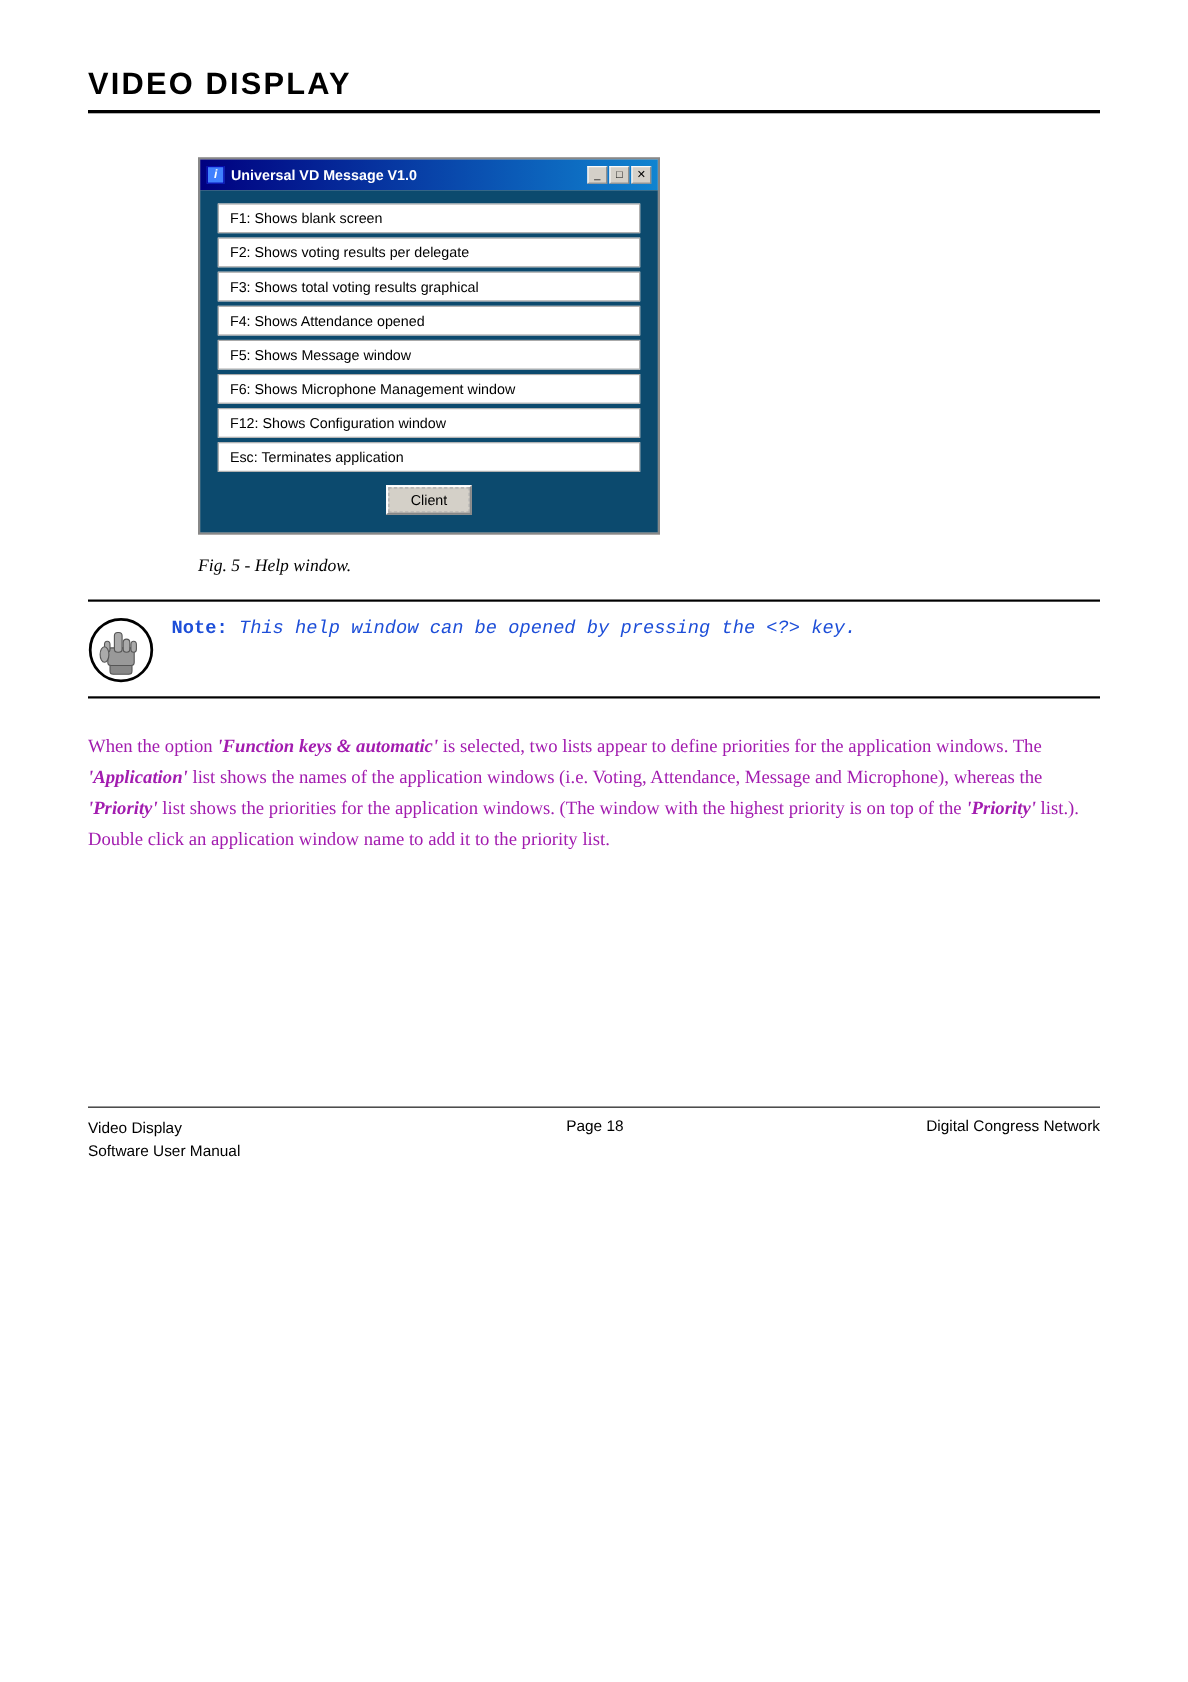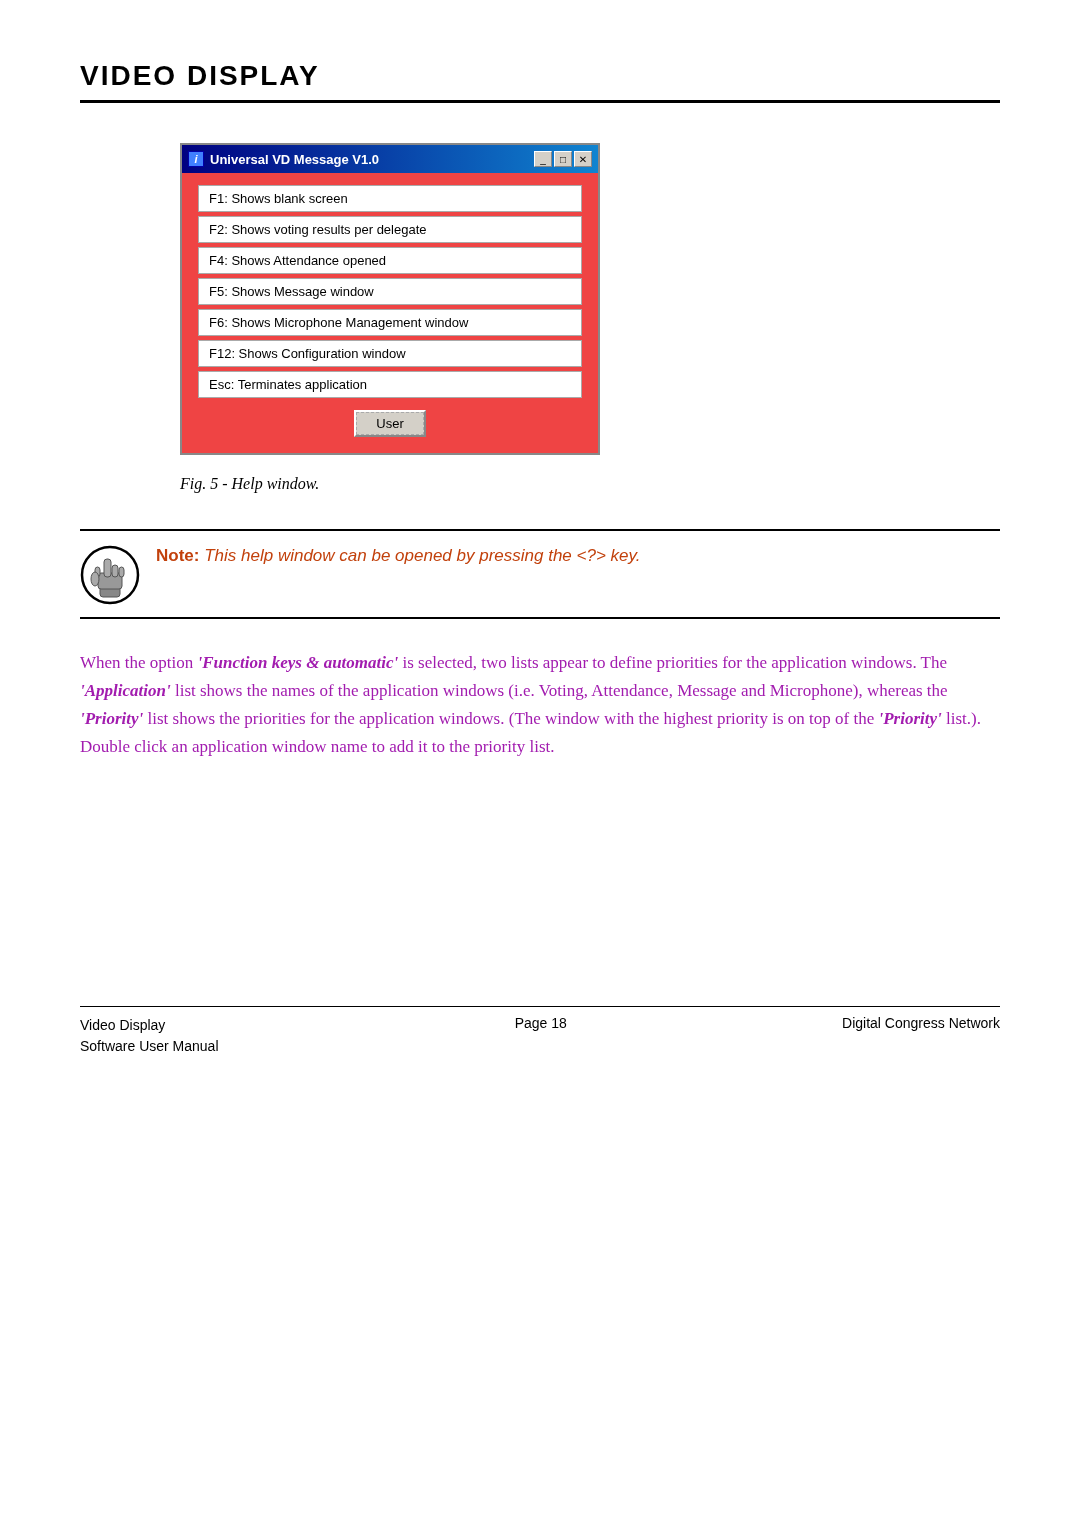--- a/index.html
+++ b/index.html
@@ -104,21 +104,21 @@
       align-items: center;
       justify-content: center;
       font-size: 10px;
       font-family: Arial, sans-serif;
       color: #000;
       cursor: pointer;
     }
 
     .win-body {
       padding: 12px 16px 16px 16px;
-      background: #ef4444;
+      background: #0c4a6e;
     }
 
     .win-list-item {
       background: #ffffff;
       border: 1px solid #aaaaaa;
       margin-bottom: 4px;
       padding: 5px 10px;
       font-family: 'MS Sans Serif', Arial, sans-serif;
       font-size: 13px;
       color: #000000;
@@ -142,21 +142,21 @@
       outline: 1px dashed #aaa;
       outline-offset: -3px;
     }
 
     
     .fig-caption {
       font-family: 'Times New Roman', Times, serif;
       font-size: 16px;
       font-style: italic;
       color: #000000;
-      margin: 10px 0 36px 100px;
+      margin: 10px 0 21px 100px;
     }
 
     
     .note-box {
       display: flex;
       align-items: flex-start;
       gap: 16px;
       border-top: 2px solid #000000;
       border-bottom: 2px solid #000000;
       padding: 12px 0;
@@ -164,24 +164,24 @@
     }
 
     .note-icon {
       width: 60px;
       height: 60px;
       flex-shrink: 0;
       margin-top: 2px;
     }
 
     .note-text {
-      font-family: Liberation Sans, sans-serif;
+      font-family: Liberation Mono, monospace;
       font-size: 17px;
       line-height: 1.5;
-      color: #c2410c;
+      color: #1d4ed8;
     }
 
     .note-text strong {
       font-weight: bold;
     }
 
     .note-text em {
       font-style: italic;
     }
 
@@ -251,27 +251,28 @@
         <div class="win-controls">
           <div class="win-control-btn">_</div>
           <div class="win-control-btn">□</div>
           <div class="win-control-btn">✕</div>
         </div>
       </div>
 
       <div class="win-body">
         <div class="win-list-item">F1: Shows blank screen</div>
         <div class="win-list-item">F2: Shows voting results per delegate</div>
+        <div class="win-list-item">F3: Shows total voting results graphical</div>
         <div class="win-list-item">F4: Shows Attendance opened</div>
         <div class="win-list-item">F5: Shows Message window</div>
         <div class="win-list-item">F6: Shows Microphone Management window</div>
         <div class="win-list-item">F12: Shows Configuration window</div>
         <div class="win-list-item">Esc: Terminates application</div>
         <div class="win-button-row">
-          <button class="win-button">User</button>
+          <button class="win-button">Client</button>
         </div>
       </div>
     </div>
   </div>
 
   <div class="fig-caption">Fig. 5 - Help window.</div>
 
   <div class="note-box">
 
     <svg class="note-icon" viewBox="0 0 60 60" xmlns="http://www.w3.org/2000/svg">

